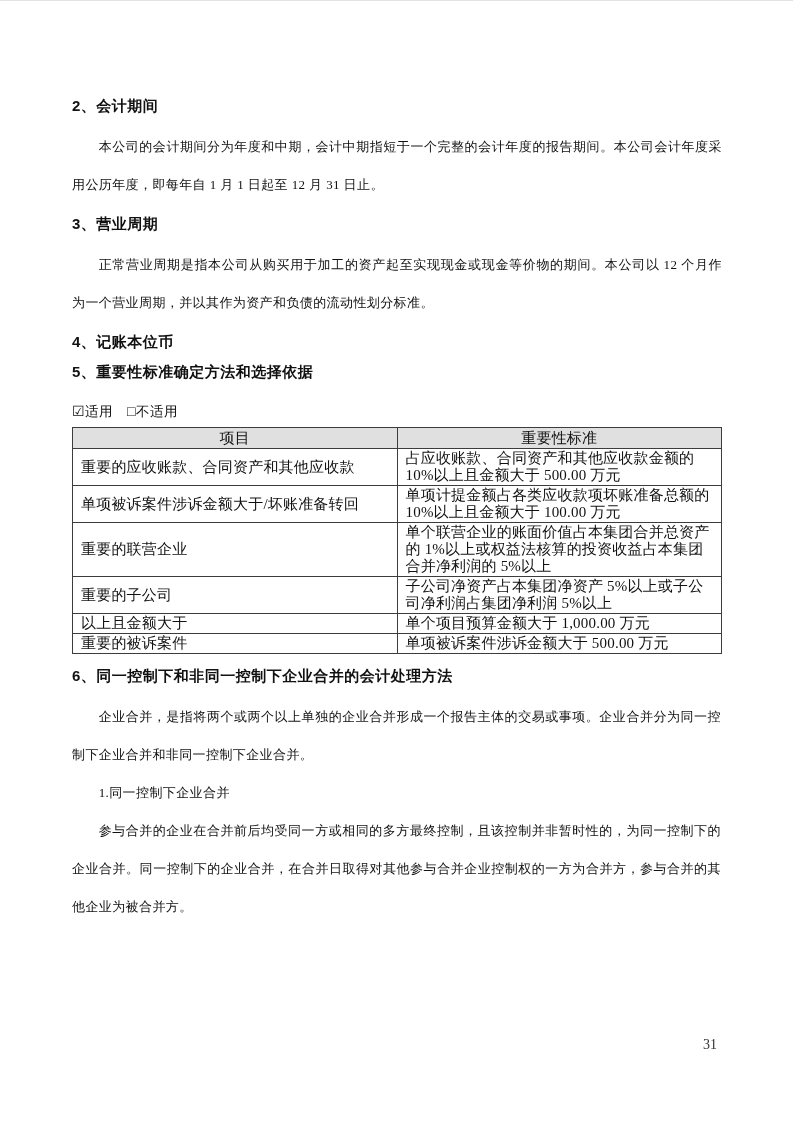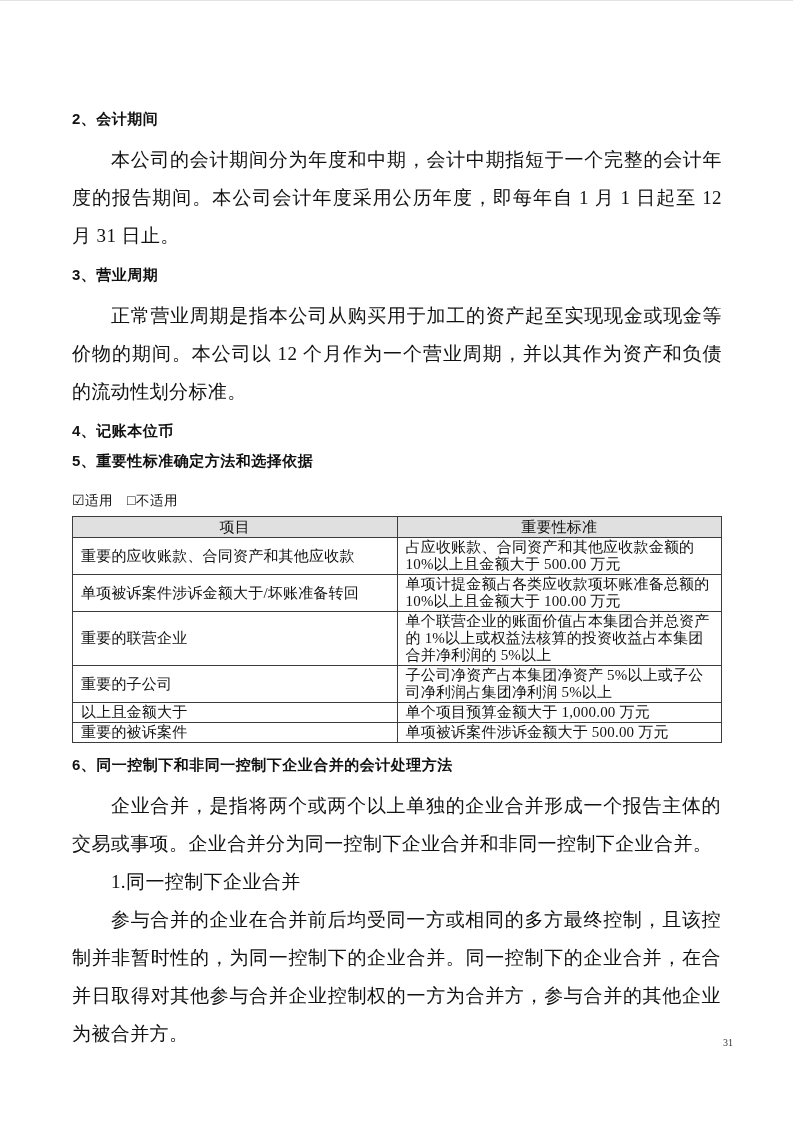--- a/index.html
+++ b/index.html
@@ -19,23 +19,23 @@
     width:650px;
   }
   .sec-h{
     font-family:"Liberation Sans","DejaVu Sans",sans-serif;
     font-weight:bold;
     font-size:15px;
     line-height:16px;
     letter-spacing:.5px;
     margin:12px 0 14px 0;
   }
-  .sec-h.first{margin-top:13px;}
+  .sec-h.first{margin-top:0;}
   .para{
-    font-size:19px;
+    font-size:13px;
     line-height:38px;
     text-indent:2.05em;
     text-align:justify;
     margin:0;
     letter-spacing:.4px;
   }
   .para-group{margin:0 1px 0 0;}
   .chk-line{
     font-size:13.5px;
     line-height:16px;
@@ -65,22 +65,22 @@
     text-align:center;
     height:21px;
   }
   table.mat-table td.item-col{width:49.8%;}
   table.mat-table tr.tall td{height:36px;}
   table.mat-table tr.short td{height:18px;}
   .sec6-h{margin-top:14px;}
   .page-number{
     position:absolute;
     top:1036px;
-    right:60px;
-    font-size:10px;
+    right:76px;
+    font-size:14px;
     color:#333;
     font-family:"Liberation Serif","DejaVu Serif",serif;
   }
 </style>
 </head>
 <body>
 
 <div class="page">
   <div class="content">
 

